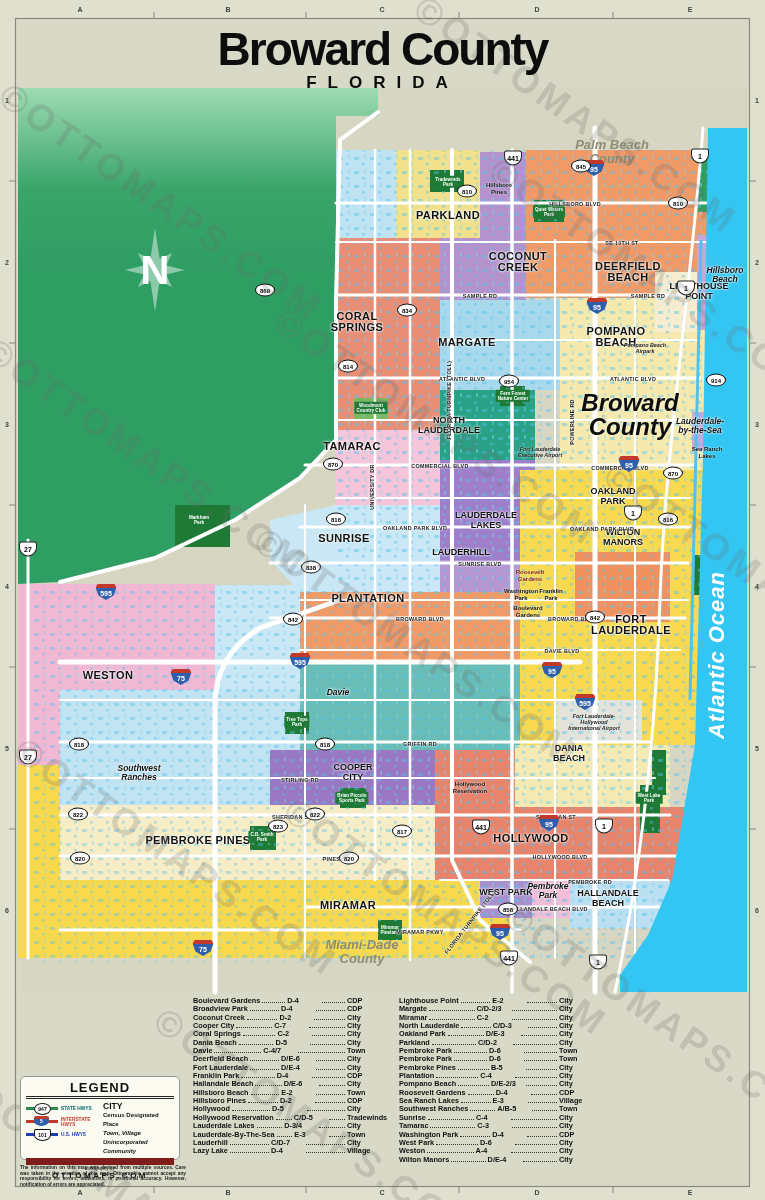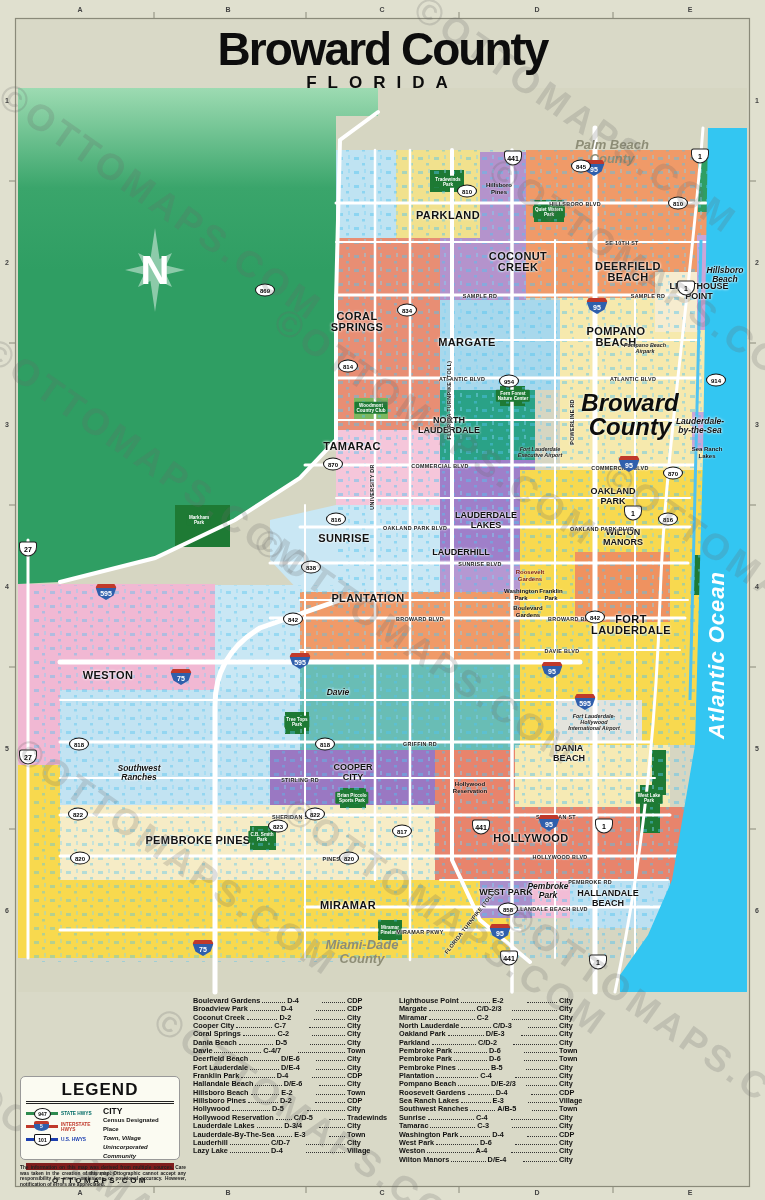--- a/index.html
+++ b/index.html
@@ -45,21 +45,21 @@
   #idx-left{left:193px;width:200px;}
   #idx-right{left:399px;width:206px;}
   .idx-row{display:flex;align-items:baseline;height:8.35px;font-size:7.3px;font-weight:bold;}
   .idx-name{white-space:nowrap;}
   .dots{flex:1;border-bottom:1px dotted #333;margin:0 2px 1.5px 2px;min-width:4px;}
   .idx-grid{width:33px;white-space:nowrap;}
   .idx-type{width:46px;white-space:nowrap;}
 
   
   #legend{position:absolute;left:20px;top:1076px;width:160px;height:84px;background:#fbfbf2;border:1.5px solid #999;border-radius:5px;padding:3px 5px;box-sizing:border-box;z-index:7;}
-  .lg-title{text-align:center;font-weight:bold;font-size:17px;letter-spacing:1px;border-bottom:3px double #222;padding-bottom:1px;color:#111;}
+  .lg-title{text-align:center;font-weight:bold;font-size:13px;letter-spacing:1px;border-bottom:3px double #222;padding-bottom:1px;color:#111;}
   .lg-body{display:flex;margin-top:3px;}
   .lg-roads{width:74px;}
   .lg-row{display:flex;align-items:center;height:13px;}
   .lg-line{position:relative;width:32px;height:3px;margin-right:3px;flex:none;}
   .lg-mini{position:absolute;left:8px;top:-4px;width:15px;height:10px;background:#fff;border:1px solid #111;border-radius:50%;font-size:5px;font-weight:bold;display:flex;align-items:center;justify-content:center;}
   .lg-row.t-interstate .lg-mini{border-radius:2px 2px 50% 50%;background:linear-gradient(#c0392b 0,#c0392b 3px,#2f5fac 3px);color:#fff;border:none;}
   .lg-row.t-us .lg-mini{border-radius:2px 2px 60% 60%;}
   .lg-row.t-state .lg-line{background:#2e8b4f;}
   .lg-row.t-interstate .lg-line{background:#c0392b;}
   .lg-row.t-us .lg-line{background:#1d3fb0;}

